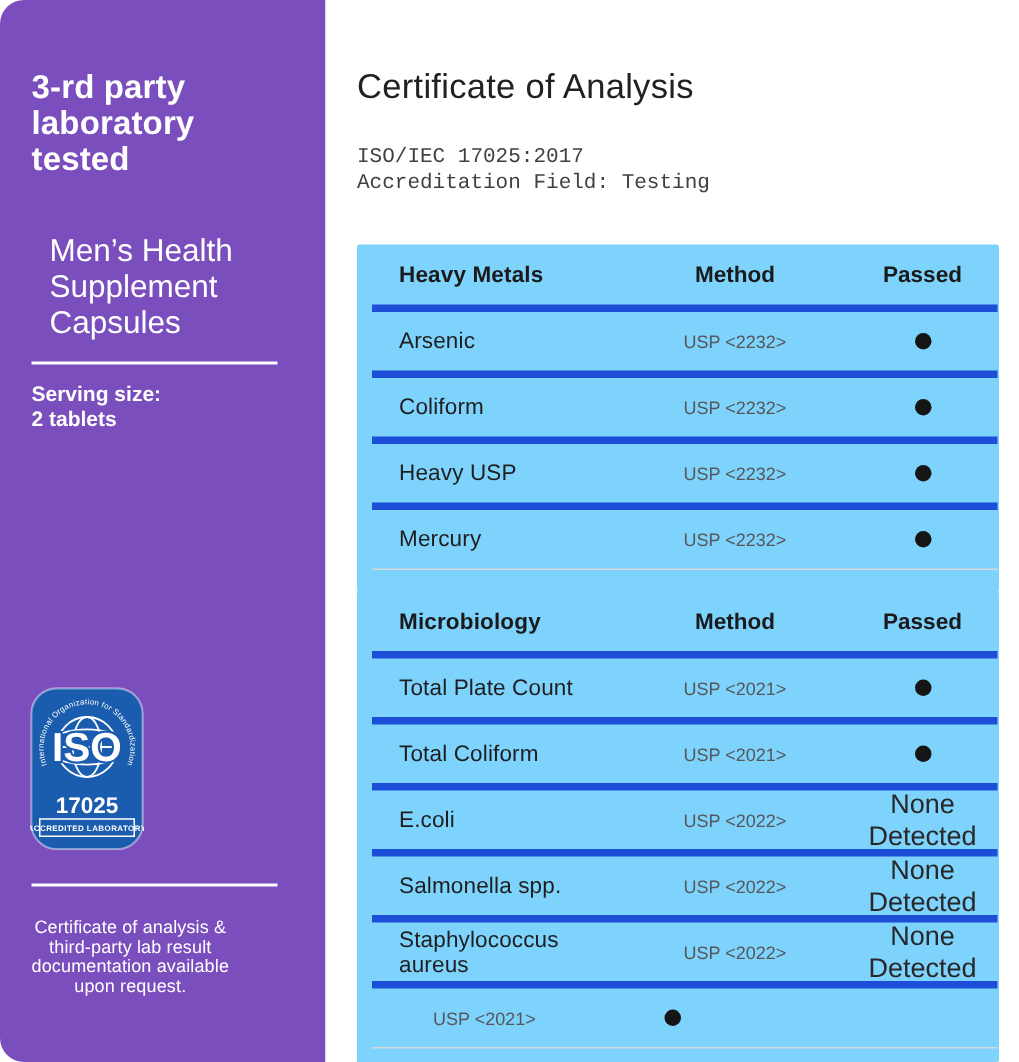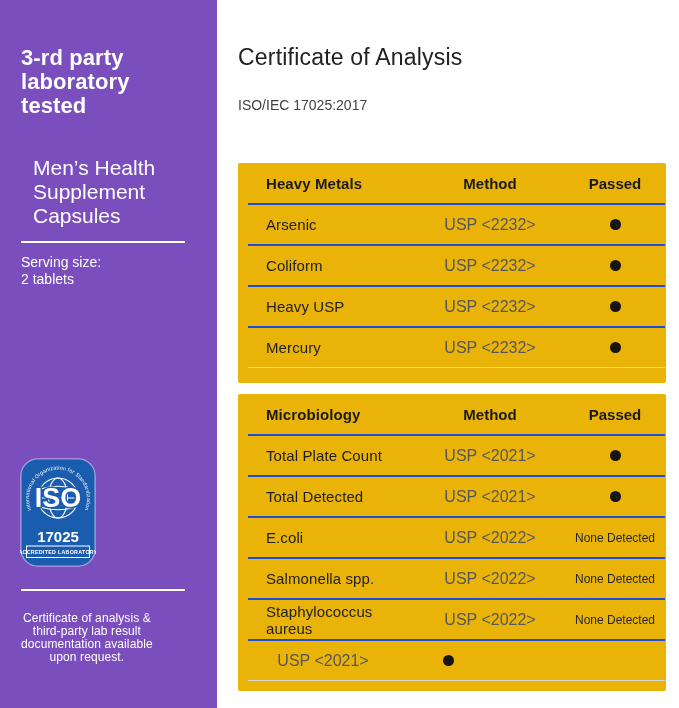--- a/index.html
+++ b/index.html
@@ -1,49 +1,50 @@
 <!DOCTYPE html>
 <html><head>
 <meta charset="utf-8">
 <style>
   html,body{margin:0;padding:0;background:#fff;}
   .page{
     position:relative;width:679px;height:708px;background:#ffffff;overflow:hidden;
     font-family:"Liberation Sans","DejaVu Sans",sans-serif;
+    border-radius:16px;
   }
   
   .sidebar{position:absolute;left:0;top:0;width:217px;height:708px;background:#7B4EBD;color:#fff;}
   .sb-heading{position:absolute;left:21px;top:46px;margin:0;font-size:22px;line-height:24px;
     font-weight:700;white-space:pre-line;letter-spacing:.1px;}
   .sb-product{position:absolute;left:21px;top:144px;margin:12px;font-size:21px;line-height:24px;
     font-weight:400;white-space:pre-line;}
   .sb-divider{position:absolute;left:21px;width:164px;height:2px;background:#ffffff;border:0;margin:0;}
   .sb-divider-1{top:241px;}
   .sb-divider-2{top:589px;}
   .sb-serving{position:absolute;left:21px;top:254px;margin:0;font-size:14px;line-height:17px;
-    font-weight:400;white-space:pre-line;}
+    font-weight:700;white-space:pre-line;}
   .sb-badge{position:absolute;left:20px;top:458px;}
   .sb-note{position:absolute;left:21px;top:612px;margin:0;font-size:12px;line-height:13px;
     font-weight:400;white-space:pre-line;letter-spacing:.1px;text-align:center;}
   
   .main{position:absolute;left:217px;top:0;width:518px;height:708px;background:#fff;}
   .title{position:absolute;left:21px;top:44px;margin:0;font-size:23px;line-height:26px;
     font-weight:400;color:#212123;letter-spacing:.2px;}
-  .meta{position:absolute;left:21px;top:97px;font-size:14px;line-height:17px;color:#414144;}
+  .meta{position:absolute;left:21px;top:97px;font-size:14px;line-height:17px;color:#414144;font-family:Liberation Mono, monospace;}
   
-  .coa-table{position:absolute;left:21px;width:428px;background:#eab308;border-radius:2px;}
+  .coa-table{position:absolute;left:21px;width:428px;background:#7dd3fc;border-radius:2px;}
   .coa-table-1{top:163px;padding-bottom:15px;}
   .coa-table-2{top:394px;padding-bottom:10px;}
   .t-row{display:flex;align-items:center;height:39px;margin:0 1px 0 10px;}
   .t-head{height:40px;}
-  .t-body{border-top:2px solid #1d4ed8;}
+  .t-body{border-top:5px solid #1d4ed8;}
   .t-end{height:0;border-top:1px solid #D8D8DA;margin:0 1px 0 10px;}
   .c-name{flex:1 1 auto;padding-left:18px;font-size:15px;color:#1E1E20;letter-spacing:.1px;}
-  .c-method{flex:0 0 150px;text-align:center;font-size:16px;color:#57575B;}
-  .c-passed{flex:0 0 100px;text-align:center;font-size:12px;color:#28282A;
+  .c-method{flex:0 0 150px;text-align:center;font-size:12px;color:#57575B;}
+  .c-passed{flex:0 0 100px;text-align:center;font-size:18px;color:#28282A;
     display:flex;align-items:center;justify-content:center;}
   .t-head .c-name,.t-head .c-method,.t-head .c-passed{font-size:15px;font-weight:700;color:#1A1A1C;}
   .dot{width:11px;height:11px;border-radius:50%;background:#151515;display:inline-block;}
 </style>
 </head>
 <body>
 
 <div class="page">
 
   <aside class="sidebar">
@@ -79,20 +80,21 @@
 third-party lab result
 documentation available
 upon request.</p>
   </aside>
 
   <main class="main">
     <h1 class="title">Certificate of Analysis</h1>
 
     <div class="meta">
       <div>ISO/IEC 17025:2017</div>
+      <div>Accreditation Field: Testing</div>
     </div>
 
     <section class="coa-table coa-table-1">
       <div class="t-row t-head">
         <div class="c-name">Heavy Metals</div>
         <div class="c-method">Method</div>
         <div class="c-passed">Passed</div>
       </div>
       <div class="t-row t-body">
         <div class="c-name">Arsenic</div>
@@ -137,21 +139,21 @@
       </div>
       <div class="t-row t-body">
         <div class="c-name">Total Plate Count</div>
         <div class="c-method">USP &lt;2021&gt;</div>
         <div class="c-passed">
             <span class="dot"></span>
             <span></span>
           </div>
       </div>
       <div class="t-row t-body">
-        <div class="c-name">Total Detected</div>
+        <div class="c-name">Total Coliform</div>
         <div class="c-method">USP &lt;2021&gt;</div>
         <div class="c-passed">
             <span class="dot"></span>
             <span></span>
           </div>
       </div>
       <div class="t-row t-body">
         <div class="c-name">E.coli</div>
         <div class="c-method">USP &lt;2022&gt;</div>
         <div class="c-passed">

